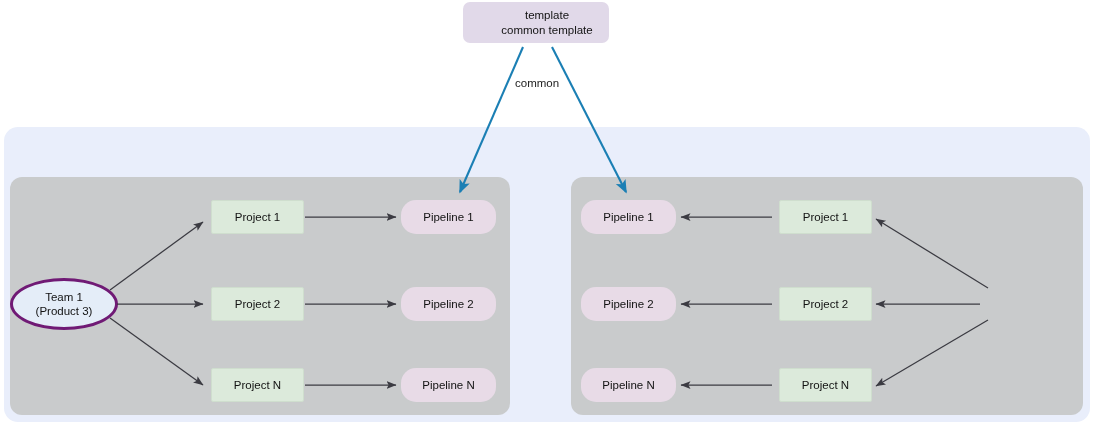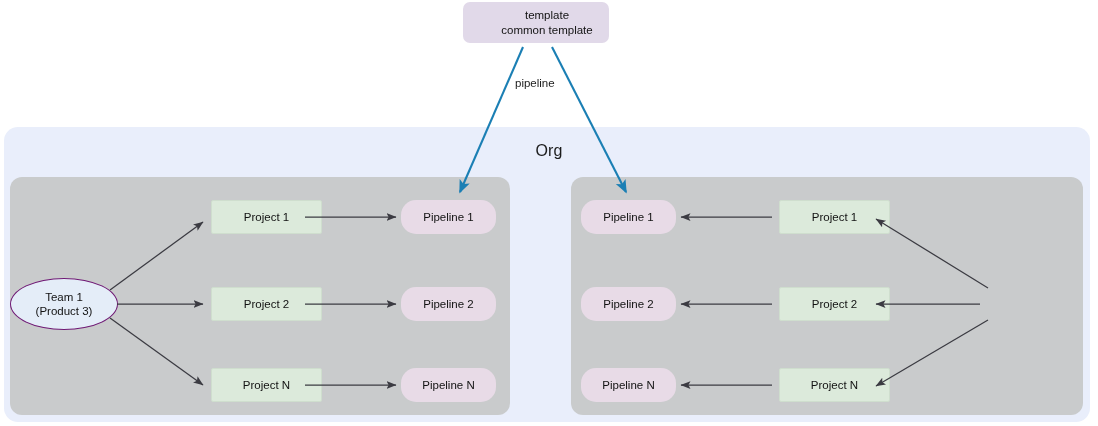--- a/index.html
+++ b/index.html
@@ -69,21 +69,21 @@
     display: flex;
     align-items: center;
     justify-content: center;
     text-align: center;
     font-size: 11.5px;
     color: #121212;
     line-height: 1.22;
     box-sizing: border-box;
   }
   .node.project {
-    width: 111px;
+    width: 93px;
     height: 34px;
     background: #dceadb;
     border: 1px solid #cfdece;
     border-radius: 2px;
   }
   .node.pipeline {
     width: 95px;
     height: 34px;
     background: #e8dbe7;
     border-radius: 15px;
@@ -98,42 +98,41 @@
     border-radius: 7px;
     z-index: 6;
     flex-direction: column;
     font-size: 11.5px;
     padding-left: 22px;
   }
   .node.team {
     width: 108px;
     height: 52px;
     background: #e4edf8;
-    border: 1px solid #701a75;
+    border: 3px solid #701a75;
     border-radius: 50%;
     flex-direction: column;
     font-size: 11.5px;
   }
   .edge-label {
     position: absolute;
     left: 515px;
     top: 77px;
     font-size: 11.5px;
     color: #1c1c1c;
     z-index: 6;
   }
   .tline { display: block; }
 </style>
 </head>
 <body>
 
 <div id="canvas">
 
   <div class="org-box"></div>
-  <div class="org-title">Org</div>
 
   <div class="team-group left"></div>
   <div class="team-group right"></div>
 
   <svg id="edges" viewBox="0 0 1098 426">
     <defs>
       <marker id="ahDark" markerWidth="9" markerHeight="9" refX="7.6" refY="3.1" orient="auto" markerUnits="strokeWidth">
         <path d="M0,0 L8,3.1 L0,6.2 L1.7,3.1 Z" fill="#3b3b42"></path>
       </marker>
       <marker id="ahBlue" markerWidth="7" markerHeight="7" refX="5.6" refY="2.6" orient="auto" markerUnits="strokeWidth">
@@ -162,21 +161,21 @@
       <line x1="988" y1="288" x2="876" y2="219" marker-end="url(#ahDark)"></line>
       <line x1="980" y1="304" x2="876" y2="304" marker-end="url(#ahDark)"></line>
       <line x1="988" y1="320" x2="876" y2="386" marker-end="url(#ahDark)"></line>
 
       <line x1="772" y1="217" x2="681" y2="217" marker-end="url(#ahDark)"></line>
       <line x1="772" y1="304" x2="681" y2="304" marker-end="url(#ahDark)"></line>
       <line x1="772" y1="385" x2="681" y2="385" marker-end="url(#ahDark)"></line>
     </g>
   </svg>
 
-  <div class="edge-label">pipeline</div>
+  <div class="edge-label">common</div>
 
   <div class="node template">
     <span class="tline">template</span>
     <span class="tline">common template</span>
   </div>
 
   <div class="node team" style="left:10px; top:278px;">
     <span class="tline">Team 1</span>
     <span class="tline">(Product 3)</span>
   </div>

